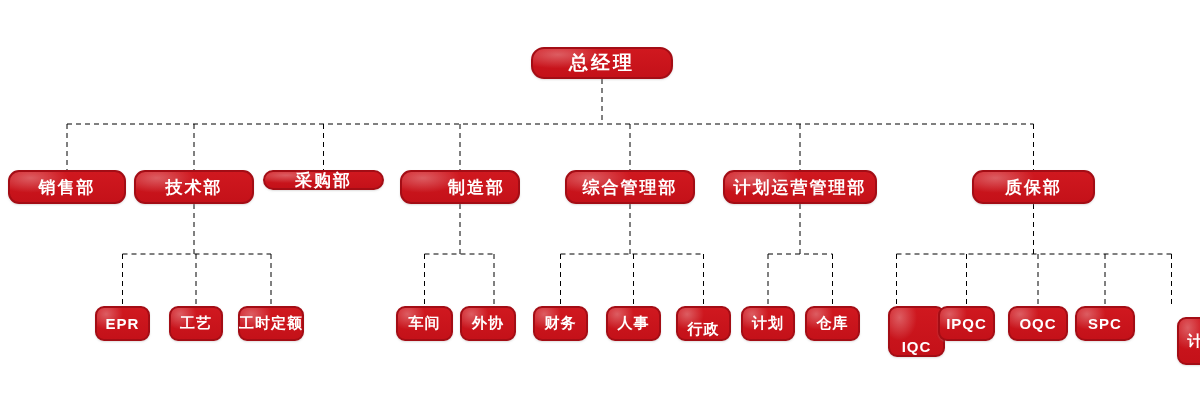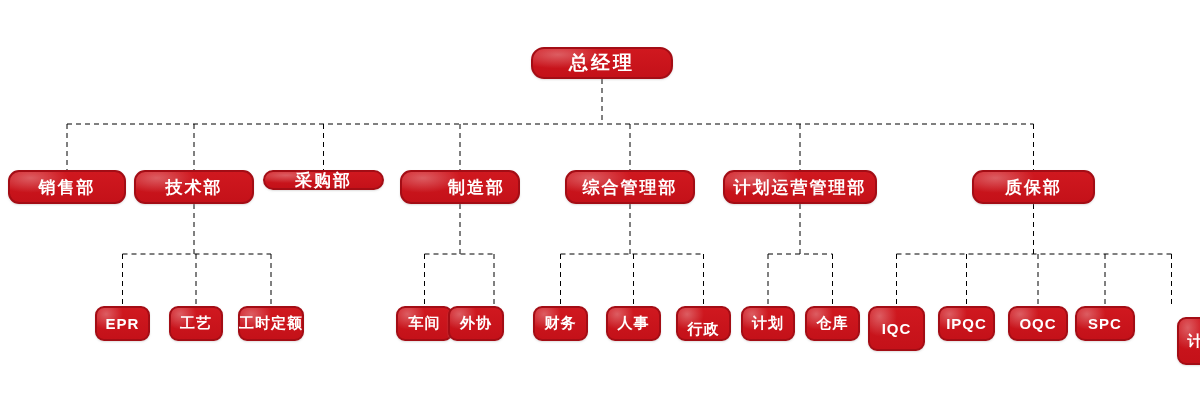--- a/index.html
+++ b/index.html
@@ -115,21 +115,21 @@
       </div>
       <div class="node lvl-1" style="left: 263px; top: 170px; width: 121px; height: 20px;">
         <span>采购部</span>
       </div>
       <div class="node lvl-1" style="left: 400px; top: 170px; width: 120px; height: 34px; padding-left: 33px;">
         <span>制造部</span>
       </div>
       <div class="node lvl-2" style="left: 396px; top: 306px; width: 57px; height: 35px;">
         <span>车间</span>
       </div>
-      <div class="node lvl-2" style="left: 448px; top: 306px; width: 56px; height: 35px;">
+      <div class="node lvl-2" style="left: 460px; top: 306px; width: 56px; height: 35px;">
         <span>外协</span>
       </div>
       <div class="node lvl-1" style="left: 565px; top: 170px; width: 130px; height: 34px;">
         <span>综合管理部</span>
       </div>
       <div class="node lvl-2" style="left: 533px; top: 306px; width: 55px; height: 35px;">
         <span>财务</span>
       </div>
       <div class="node lvl-2" style="left: 606px; top: 306px; width: 55px; height: 35px;">
         <span>人事</span>
@@ -142,21 +142,21 @@
       </div>
       <div class="node lvl-2" style="left: 741px; top: 306px; width: 54px; height: 35px;">
         <span>计划</span>
       </div>
       <div class="node lvl-2" style="left: 805px; top: 306px; width: 55px; height: 35px;">
         <span>仓库</span>
       </div>
       <div class="node lvl-1" style="left: 972px; top: 170px; width: 123px; height: 34px;">
         <span>质保部</span>
       </div>
-      <div class="node lvl-2" style="left: 868px; top: 306px; width: 57px; height: 45px;">
+      <div class="node lvl-2" style="left: 888px; top: 306px; width: 57px; height: 51px; align-items: flex-end;">
         <span>IQC</span>
       </div>
       <div class="node lvl-2" style="left: 938px; top: 306px; width: 57px; height: 35px;">
         <span>IPQC</span>
       </div>
       <div class="node lvl-2" style="left: 1008px; top: 306px; width: 60px; height: 35px;">
         <span>OQC</span>
       </div>
       <div class="node lvl-2" style="left: 1075px; top: 306px; width: 60px; height: 35px; border-radius: 10px;">
         <span>SPC</span>

